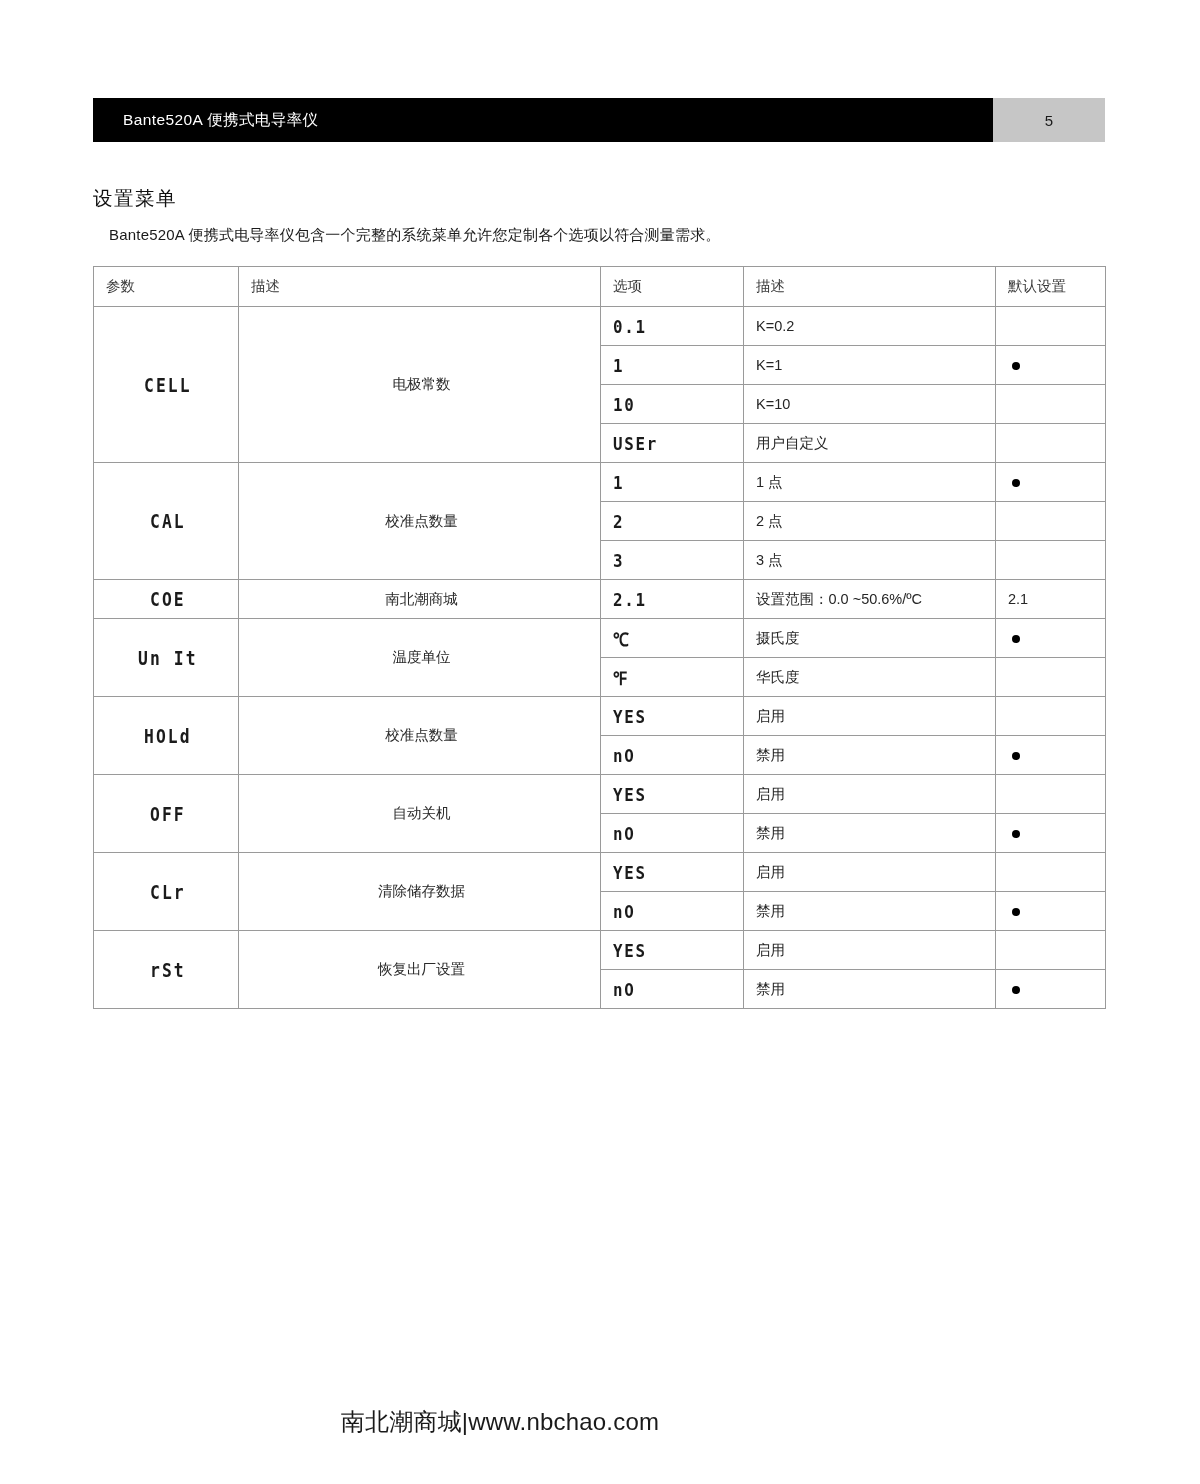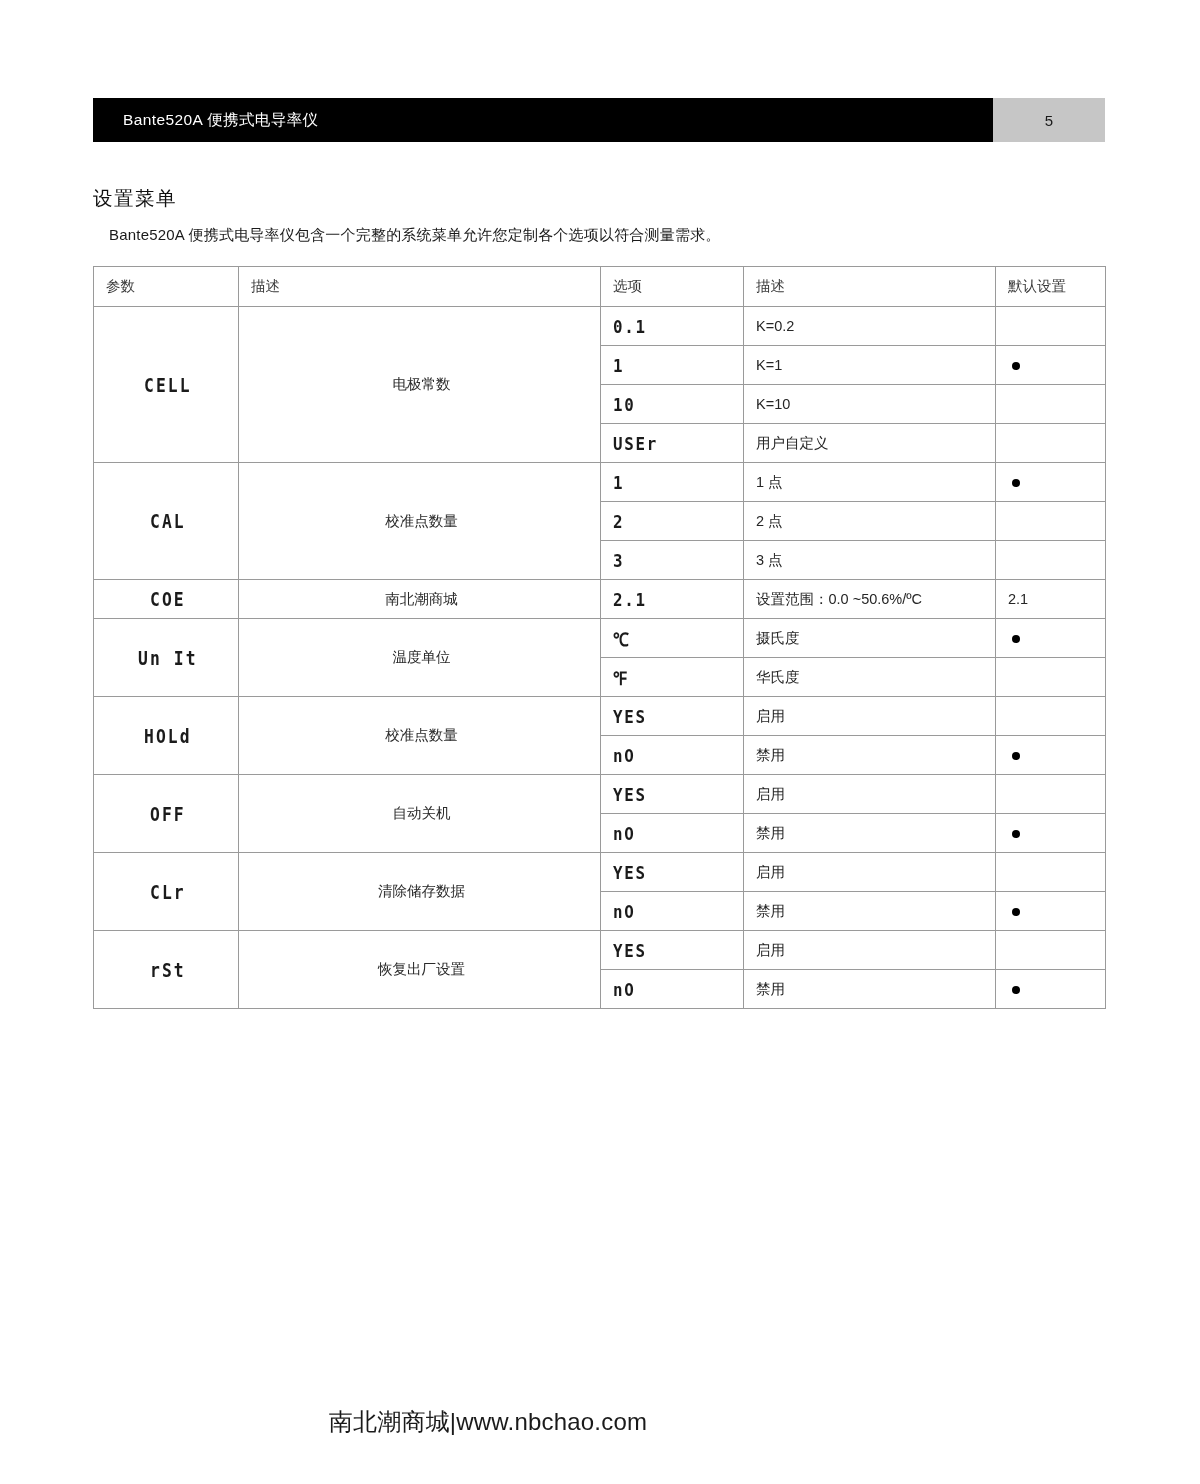--- a/index.html
+++ b/index.html
@@ -152,20 +152,21 @@
   
   .footer {
     position: absolute;
     left: 0;
     top: 1406px;
     width: 976px;
     text-align: center;
     font-size: 24px;
     color: #1a1a1a;
     letter-spacing: 0.2px;
+    padding-left: 12px;
   }
 </style>
 </head>
 <body>
 
 <div class="header-bar">
   <div class="header-black">
     <span class="header-title">Bante520A 便携式电导率仪</span>
   </div>
   <div class="header-page">

